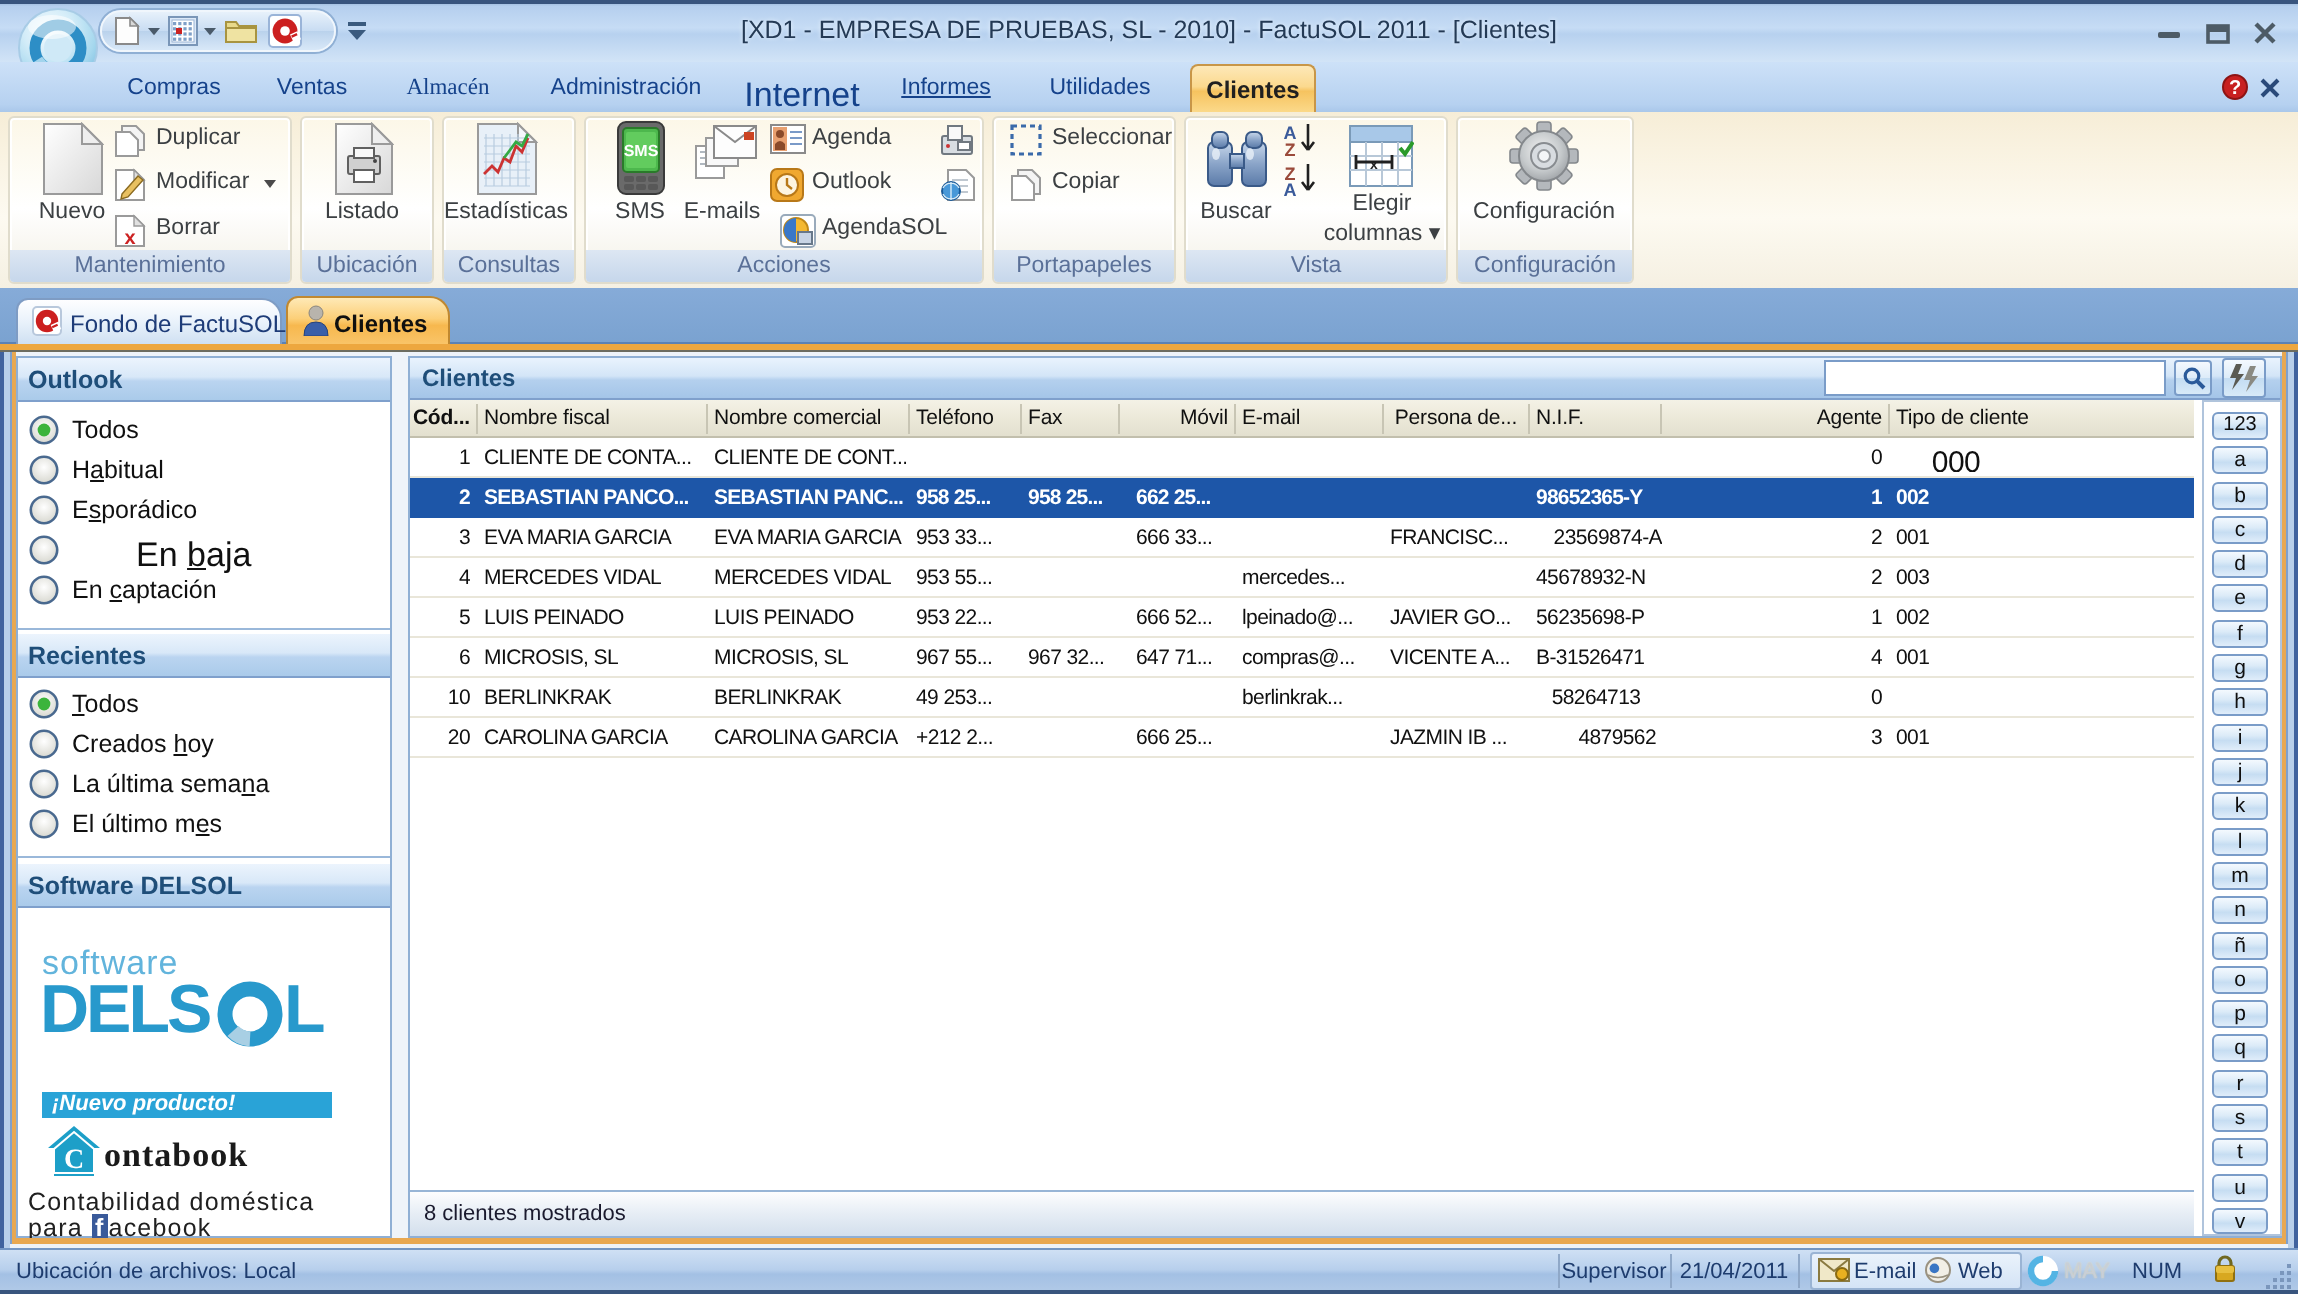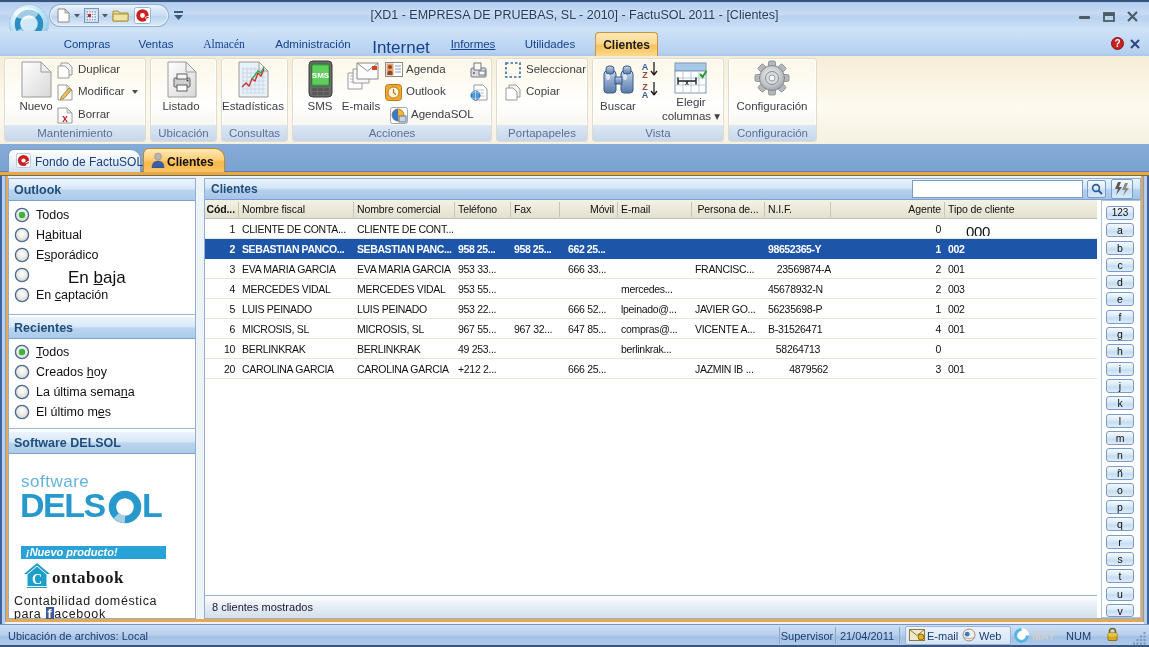--- a/index.html
+++ b/index.html
@@ -560,21 +560,21 @@
 <div class="a" style="left:695px;top:303px;width:66px;height:13px;font-size:10.5px;color:#101010;text-align:left;overflow:hidden;letter-spacing:-0.3px;"><span class="tx">JAVIER GO...</span></div>
 <div class="a" style="left:768px;top:303px;width:60px;height:13px;font-size:10.5px;color:#101010;text-align:left;overflow:hidden;letter-spacing:-0.3px;"><span class="tx">56235698-P</span></div>
 <div class="a" style="left:830px;top:303px;width:111px;height:13px;font-size:10.5px;color:#101010;text-align:right;overflow:hidden;letter-spacing:-0.3px;"><span class="tx">1</span></div>
 <div class="a" style="left:948px;top:303px;width:60px;height:13px;font-size:10.5px;color:#101010;text-align:left;overflow:hidden;letter-spacing:-0.3px;"><span class="tx">002</span></div>
 <div class="a" style="left:205px;top:338px;width:892px;height:1px;background:#e9e6d9"></div>
 <div class="a" style="left:205px;top:323px;width:30px;height:13px;font-size:10.5px;color:#101010;text-align:right;overflow:hidden;letter-spacing:-0.3px;"><span class="tx">6</span></div>
 <div class="a" style="left:242px;top:323px;width:110px;height:13px;font-size:10.5px;color:#101010;text-align:left;overflow:hidden;letter-spacing:-0.3px;"><span class="tx">MICROSIS, SL</span></div>
 <div class="a" style="left:357px;top:323px;width:96px;height:13px;font-size:10.5px;color:#101010;text-align:left;overflow:hidden;letter-spacing:-0.3px;"><span class="tx">MICROSIS, SL</span></div>
 <div class="a" style="left:458px;top:323px;width:50px;height:13px;font-size:10.5px;color:#101010;text-align:left;overflow:hidden;letter-spacing:-0.3px;"><span class="tx">967 55...</span></div>
 <div class="a" style="left:514px;top:323px;width:42px;height:13px;font-size:10.5px;color:#101010;text-align:left;overflow:hidden;letter-spacing:-0.3px;"><span class="tx">967 32...</span></div>
-<div class="a" style="left:568px;top:323px;width:46px;height:13px;font-size:10.5px;color:#101010;text-align:left;overflow:hidden;letter-spacing:-0.3px;"><span class="tx">647 85...</span></div>
+<div class="a" style="left:568px;top:323px;width:46px;height:13px;font-size:10.5px;color:#101010;text-align:left;overflow:hidden;letter-spacing:-0.3px;"><span class="tx">647 71...</span></div>
 <div class="a" style="left:621px;top:323px;width:68px;height:13px;font-size:10.5px;color:#101010;text-align:left;overflow:hidden;letter-spacing:-0.3px;"><span class="tx">compras@...</span></div>
 <div class="a" style="left:695px;top:323px;width:66px;height:13px;font-size:10.5px;color:#101010;text-align:left;overflow:hidden;letter-spacing:-0.3px;"><span class="tx">VICENTE A...</span></div>
 <div class="a" style="left:768px;top:323px;width:60px;height:13px;font-size:10.5px;color:#101010;text-align:left;overflow:hidden;letter-spacing:-0.3px;"><span class="tx">B-31526471</span></div>
 <div class="a" style="left:830px;top:323px;width:111px;height:13px;font-size:10.5px;color:#101010;text-align:right;overflow:hidden;letter-spacing:-0.3px;"><span class="tx">4</span></div>
 <div class="a" style="left:948px;top:323px;width:60px;height:13px;font-size:10.5px;color:#101010;text-align:left;overflow:hidden;letter-spacing:-0.3px;"><span class="tx">001</span></div>
 <div class="a" style="left:205px;top:358px;width:892px;height:1px;background:#e9e6d9"></div>
 <div class="a" style="left:205px;top:343px;width:30px;height:13px;font-size:10.5px;color:#101010;text-align:right;overflow:hidden;letter-spacing:-0.3px;"><span class="tx">10</span></div>
 <div class="a" style="left:242px;top:343px;width:110px;height:13px;font-size:10.5px;color:#101010;text-align:left;overflow:hidden;letter-spacing:-0.3px;"><span class="tx">BERLINKRAK</span></div>
 <div class="a" style="left:357px;top:343px;width:96px;height:13px;font-size:10.5px;color:#101010;text-align:left;overflow:hidden;letter-spacing:-0.3px;"><span class="tx">BERLINKRAK</span></div>
 <div class="a" style="left:458px;top:343px;width:50px;height:13px;font-size:10.5px;color:#101010;text-align:left;overflow:hidden;letter-spacing:-0.3px;"><span class="tx">49 253...</span></div>

